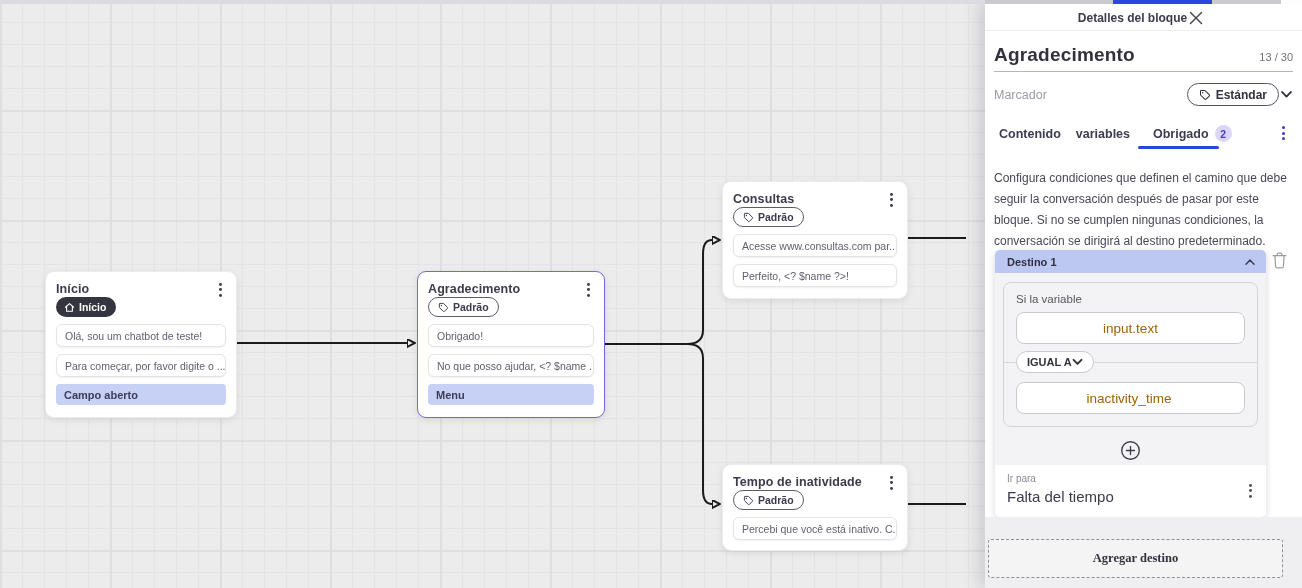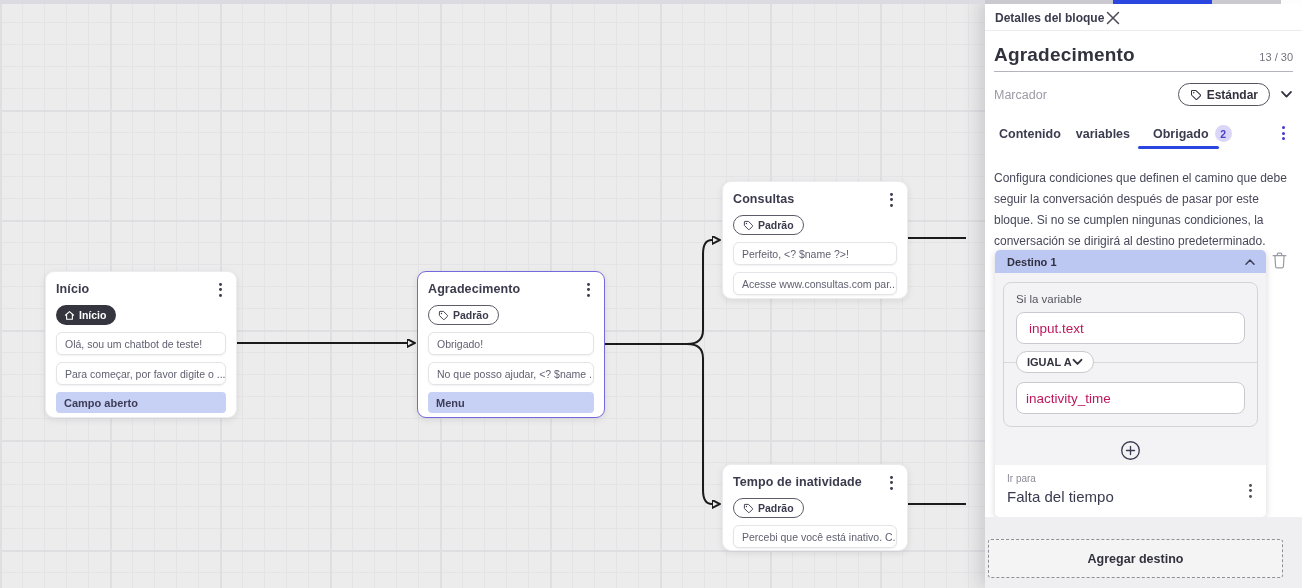--- a/index.html
+++ b/index.html
@@ -33,21 +33,21 @@
   
   .node {
     position:absolute; z-index:2; background:#fff; border:1px solid #ececee;
     border-radius:9px; box-shadow:0 2px 7px rgba(20,20,40,.09); padding:10px 10px 0;
   }
   .node.selected { border:1.6px solid #7468dd; }
   .node-head { display:flex; justify-content:space-between; align-items:flex-start; height:15px; }
   .node-title { font-size:12.5px; font-weight:bold; color:#3b3b4d; letter-spacing:.1px; }
   .kebab { display:flex; flex-direction:column; gap:2.6px; padding:1px 4px; cursor:pointer; }
   .kebab i { width:2.8px; height:2.8px; border-radius:50%; background:#3f3f52; display:block; }
-  .badge-row { margin-top:8px; height:20px; display:flex; }
+  .badge-row { margin-top:0; height:20px; display:flex; }
   .badge-dark {
     display:inline-flex; align-items:center; gap:4px; background:#35353f; color:#fff;
     border-radius:11px; padding:0 10px 0 8px; font-size:10.5px; font-weight:bold; height:20px;
   }
   .badge-outline {
     display:inline-flex; align-items:center; gap:4px; background:#fff; color:#3b3b4d;
     border:1.2px solid #5c5c68; border-radius:11px; padding:0 9px; font-size:10.5px; font-weight:bold; height:20px;
   }
   .msg {
     margin-top:7px; height:23px; background:#fff; border:1px solid #e4e4e8; border-radius:6px;
@@ -59,34 +59,34 @@
     font-size:11px; font-weight:bold; color:#3d3d58; display:flex; align-items:center;
     white-space:nowrap; overflow:hidden;
   }
 
   
   .panel {
     position:absolute; top:0; left:985px; width:317px; height:588px; z-index:10;
     background:#fff; box-shadow:-6px 0 16px rgba(40,40,60,.16);
   }
   .panel-header {
-    height:31px; display:flex; align-items:center; justify-content:flex-start;
+    height:31px; display:flex; align-items:center; justify-content:center;
     padding:6px 14px 0 10px; border-bottom:1px solid #ededf0;
   }
   .panel-header-title { font-size:12px; font-weight:bold; color:#3b3b4d; }
   .close-btn { cursor:pointer; display:flex; padding:2px; }
 
   .title-row { margin:13px 9px 0; display:flex; align-items:flex-end; justify-content:space-between; }
   .block-name { font-size:19px; font-weight:bold; color:#32323e; letter-spacing:.2px; }
   .char-counter { font-size:11px; color:#73737e; padding-bottom:3px; }
   .title-underline { margin:5px 9px 0; height:1px; background:#b4b4bd; }
 
   .marker-row { margin:11px 9px 0; display:flex; align-items:center; justify-content:space-between; height:23px; }
   .marker-label { font-size:12.5px; color:#9b9ba6; }
-  .marker-right { display:flex; align-items:center; gap:10px; }
+  .marker-right { display:flex; align-items:center; gap:1px; }
   .pill-outline {
     display:inline-flex; align-items:center; gap:5px; border:1.2px solid #55555f; border-radius:13px;
     background:#fff; height:23px; padding:0 11px; font-size:12px; font-weight:bold; color:#32323e; cursor:pointer;
   }
 
   .tabs-row { position:relative; margin-top:13px; height:29px; display:flex; align-items:center; padding:0 9px 0 14px; }
   .tab { font-size:12.5px; font-weight:bold; color:#3c3c50; margin-right:15px; cursor:pointer; }
   .tab-group { display:flex; align-items:center; gap:6px; margin-left:8px; cursor:pointer; }
   .tab-badge {
     width:17px; height:17px; border-radius:50%; background:#d9d6f8; color:#4c40c8;
@@ -103,42 +103,42 @@
   .dest-bar {
     height:23px; background:#bdc8f2; display:flex; align-items:center; justify-content:space-between;
     padding:0 10px 0 12px; cursor:pointer;
   }
   .dest-bar-title { font-size:11px; font-weight:bold; color:#2f2f40; }
   .dest-body { background:#f3f3f5; padding:9px 8px 0; height:192px; }
   .cond-card { border:1px solid #d3d3d9; border-radius:8px; padding:8px 12px 0; height:145px; position:relative; }
   .cond-label { margin-top:2px; font-size:11.5px; color:#55555f; }
   .cond-input {
     margin-top:7px; width:100%; height:32px; border:1px solid #c9c9cf; border-radius:8px;
-    background:#fff; font-family:"Liberation Sans",sans-serif; font-size:13.5px; color:#be185d; padding:0 12px; outline:none;
+    background:#fff; font-family:"Liberation Sans",sans-serif; font-size:13.5px; color:#a16207; padding:0 12px; outline:none;text-align:center;
   }
   .pill-row { position:relative; margin-top:7px; height:22px; }
   .pill-row .divider { position:absolute; left:-12px; right:-12px; top:11px; height:1px; background:#d7d7dc; }
   .operator-pill {
     position:relative; z-index:1; display:inline-flex; align-items:center; height:22px;
     background:#fff; border:1px solid #c9c9cf; border-radius:13px; padding:8px 10px;
     font-size:11px; font-weight:bold; color:#32323e; cursor:pointer;
   }
   .plus-row { height:46px; display:flex; align-items:center; justify-content:center; }
   .plus-btn { cursor:pointer; display:flex; }
   .dest-footer { background:#fff; height:52px; padding:6px 8px 0 12px; display:flex; justify-content:space-between; }
   .goto-label { font-size:10px; color:#8b8b97; margin-top:2px; }
   .goto-value { font-size:15px; color:#3a3a4e; margin-top:4px; }
   .dest-footer .kebab { margin-top:12px; margin-right:2px; }
   .dest-footer .kebab i { background:#55555f; }
   .trash-btn { margin-left:6px; margin-top:2px; cursor:pointer; display:flex; }
 
   .panel-bottom { position:absolute; left:0; right:0; top:517px; bottom:0; background:#efeff1; }
   .add-dest {
     display:block; margin:22px 4px 0 3px; width:295px; height:39px; background:#f4f4f5;
-    border:1.6px dashed #8f8f98; border-radius:3px; font-family:Liberation Sans, sans-serif;
+    border:1.6px dashed #8f8f98; border-radius:3px; font-family:Liberation Serif, serif;
     font-size:12.5px; font-weight:bold; color:#32323e; cursor:pointer;
   }
 </style>
 </head>
 <body>
 
 <div class="canvas"></div>
 
 <svg class="edges" width="985" height="588">
   <defs>
@@ -210,22 +210,22 @@
   </div>
   <div class="badge-row">
     <span class="badge-outline">
       <svg width="11" height="11" viewBox="0 0 16 16">
           <path d="M2 2.8 a.8.8 0 0 1 .8-.8 H7.4 c.35 0 .68.14.93.39 L13.6 7.6 a1.3 1.3 0 0 1 0 1.85 L9.45 13.6 a1.3 1.3 0 0 1 -1.85 0 L2.35 8.33 A1.3 1.3 0 0 1 2 7.4 Z" stroke="#3b3b4d" stroke-width="1.4" fill="none"></path>
           <circle cx="5" cy="5" r="1" fill="#3b3b4d"></circle>
         </svg>
       <span>Padrão</span>
     </span>
   </div>
+  <div class="msg">Acesse www.consultas.com par...</div>
   <div class="msg">Perfeito, &lt;? $name ?&gt;!</div>
-  <div class="msg">Acesse www.consultas.com par...</div>
 </div>
 
 <div class="node" style="left:722px;top:464px;width:186px;height:87px">
   <div class="node-head">
     <span class="node-title">Tempo de inatividade</span>
     <span class="kebab">
         <i></i>
         <i></i>
         <i></i>
       </span>

